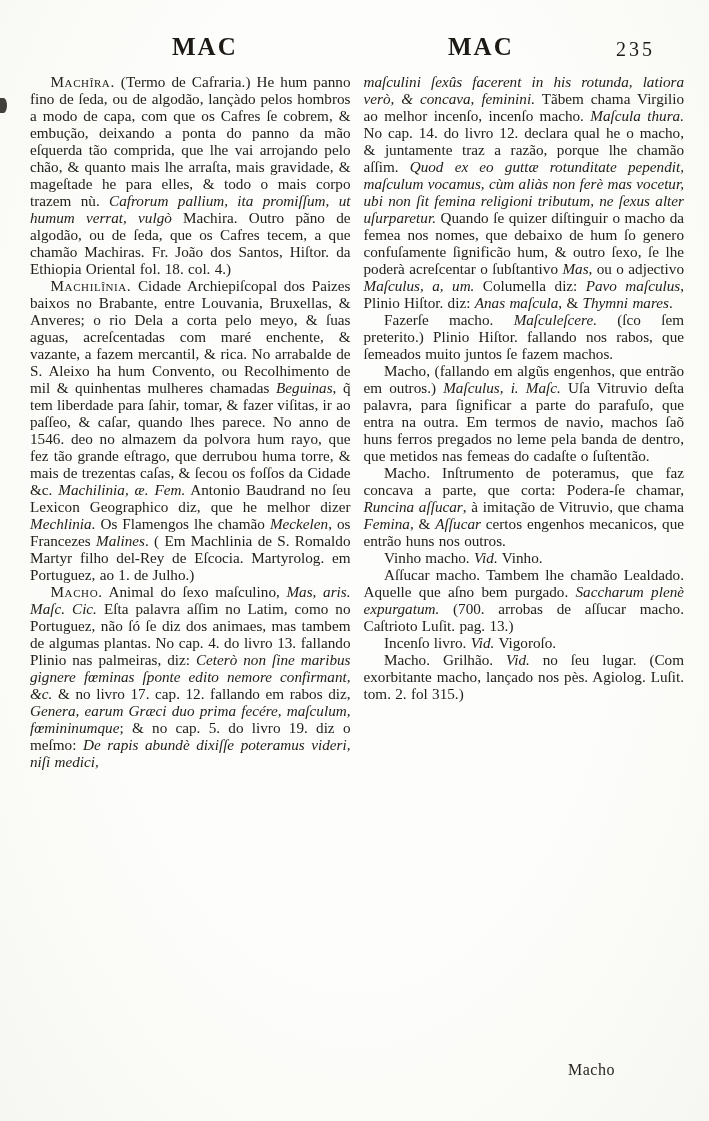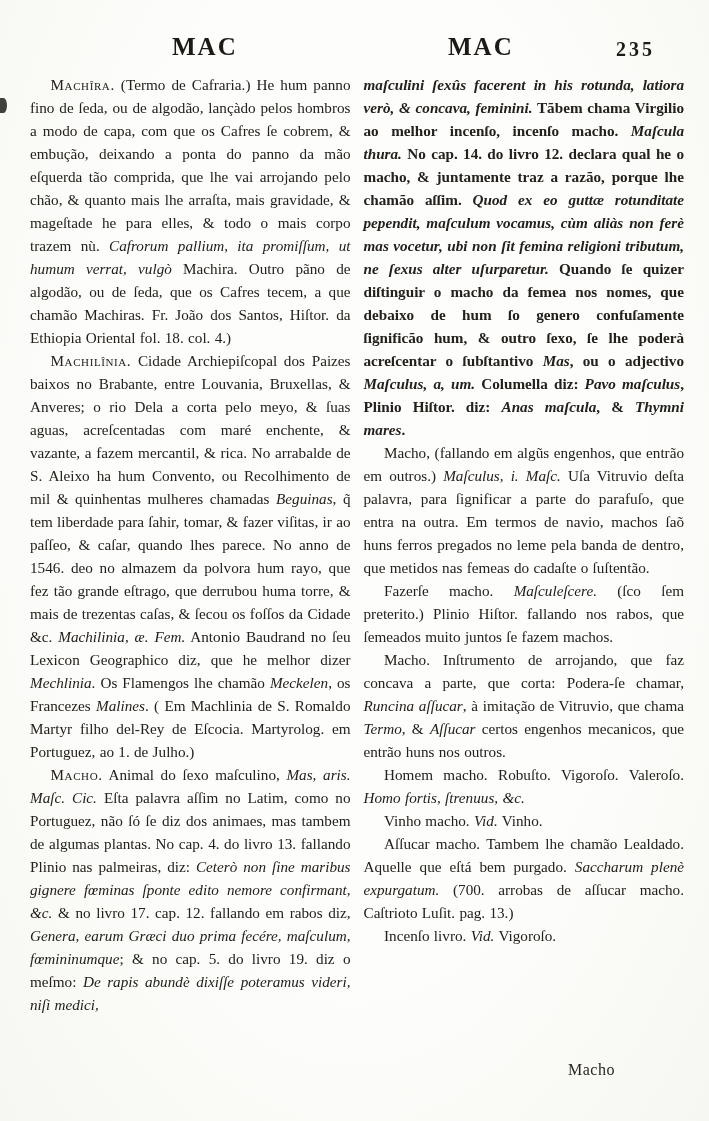--- a/index.html
+++ b/index.html
@@ -13,35 +13,35 @@
     color:#221e19;
     overflow:hidden;
   }
   .running-head {
     position:absolute; top:33px; left:0; right:0; height:32px;
     font-size:25px; font-weight:bold; letter-spacing:2px; color:#1d1a16;
   }
   .rh-left  { position:absolute; left:172px; top:0; }
   .rh-right { position:absolute; left:448px; top:0; }
   .page-num { position:absolute; left:616px; top:5px;
-              font-size:20px; font-weight:bold; letter-spacing:3px; }
+              font-size:20px; font-weight:normal; letter-spacing:3px; }
   .cols {
     position:absolute; top:73px; left:30px; width:654px;
     display:flex; gap:13px;
   }
   .col {
     width:321px;
     text-align:justify;
     font-size:15.2px;
-    line-height:23px;
+    line-height:17px;
     word-spacing:0.5px;
     color:#24201b;
   }
   .col p { margin:0; text-indent:1.35em; }
-  .col p.noindent { text-indent:0;font-weight:bold; }
+  .col p.noindent { text-indent:0; }
   .sc { font-variant:small-caps; letter-spacing:0.6px; }
   i { font-style:italic; }
   .catchword {
     position:absolute; top:1061px; left:568px;
     font-size:16px; color:#2a261f; letter-spacing:0.5px;
   }
   .ink-smudge {
     position:absolute; left:0; top:98px; width:7px; height:15px;
     background:#2e2b27; border-radius:0 70% 70% 0; opacity:0.9;
   }
@@ -60,25 +60,25 @@
   </div>
 
   <div class="cols">
     <div class="col">
         <p><span class="sc">Machîra.</span><span> (Termo de Cafraria.) He hum panno fino de ſeda, ou de algodão, lançàdo pelos hombros a modo de capa, com que os Cafres ſe cobrem, &amp; embução, deixando a ponta do panno da mão eſquerda tão comprida, que lhe vai arrojando pelo chão, &amp; quanto mais lhe arraſta, mais gravidade, &amp; mageſtade he para elles, &amp; todo o mais corpo trazem nù. </span><i>Cafrorum pallium, ita promiſſum, ut humum verrat, vulgò</i><span> Machira. Outro pãno de algodão, ou de ſeda, que os Cafres tecem, a que chamão Machiras. Fr. João dos Santos, Hiſtor. da Ethiopia Oriental fol. 18. col. 4.)</span></p>
         <p><span class="sc">Machilînia.</span><span> Cidade Archiepiſcopal dos Paizes baixos no Brabante, entre Louvania, Bruxellas, &amp; Anveres; o rio Dela a corta pelo meyo, &amp; ſuas aguas, acreſcentadas com maré enchente, &amp; vazante, a fazem mercantil, &amp; rica. No arrabalde de S. Aleixo ha hum Convento, ou Recolhimento de mil &amp; quinhentas mulheres chamadas </span><i>Beguinas</i><span>, q̃ tem liberdade para ſahir, tomar, &amp; fazer viſitas, ir ao paſſeo, &amp; caſar, quando lhes parece. No anno de 1546. deo no almazem da polvora hum rayo, que fez tão grande eſtrago, que derrubou huma torre, &amp; mais de trezentas caſas, &amp; ſecou os foſſos da Cidade &amp;c. </span><i>Machilinia, æ. Fem.</i><span> Antonio Baudrand no ſeu Lexicon Geographico diz, que he melhor dizer </span><i>Mechlinia</i><span>. Os Flamengos lhe chamão </span><i>Meckelen</i><span>, os Francezes </span><i>Malines</i><span>. ( Em Machlinia de S. Romaldo Martyr filho del-Rey de Eſcocia. Martyrolog. em Portuguez, ao 1. de Julho.)</span></p>
         <p><span class="sc">Macho.</span><span> Animal do ſexo maſculino, </span><i>Mas, aris. Maſc. Cic.</i><span> Eſta palavra aſſim no Latim, como no Portuguez, não ſó ſe diz dos animaes, mas tambem de algumas plantas. No cap. 4. do livro 13. fallando Plinio nas palmeiras, diz: </span><i>Ceterò non ſine maribus gignere fœminas ſponte edito nemore confirmant, &amp;c.</i><span> &amp; no livro 17. cap. 12. fallando em rabos diz, </span><i>Genera, earum Græci duo prima fecére, maſculum, fœmininumque</i><span>; &amp; no cap. 5. do livro 19. diz o meſmo: </span><i>De rapis abundè dixiſſe poteramus videri, niſi medici,</i></p>
       </div>
     <div class="col">
         <p class="noindent"><i>maſculini ſexûs facerent in his rotunda, latiora verò, &amp; concava, feminini.</i><span> Tãbem chama Virgilio ao melhor incenſo, incenſo macho. </span><i>Maſcula thura.</i><span> No cap. 14. do livro 12. declara qual he o macho, &amp; juntamente traz a razão, porque lhe chamão aſſim. </span><i>Quod ex eo guttæ rotunditate pependit, maſculum vocamus, cùm aliàs non ferè mas vocetur, ubi non ſit femina religioni tributum, ne ſexus alter uſurparetur.</i><span> Quando ſe quizer diſtinguir o macho da femea nos nomes, que debaixo de hum ſo genero confuſamente ſignificão hum, &amp; outro ſexo, ſe lhe poderà acreſcentar o ſubſtantivo </span><i>Mas</i><span>, ou o adjectivo </span><i>Maſculus, a, um.</i><span> Columella diz: </span><i>Pavo maſculus</i><span>, Plinio Hiſtor. diz: </span><i>Anas maſcula</i><span>, &amp; </span><i>Thymni mares</i><span>.</span></p>
+        <p><span>Fazerſe macho. </span><i>Maſculeſcere.</i><span> (ſco ſem preterito.) Plinio Hiſtor. fallando nos rabos, que ſemeados muito juntos ſe fazem machos.</span></p>
         <p><span>Macho, (fallando em algũs engenhos, que entrão em outros.) </span><i>Maſculus, i. Maſc.</i><span> Uſa Vitruvio deſta palavra, para ſignificar a parte do parafuſo, que entra na outra. Em termos de navio, machos ſaõ huns ferros pregados no leme pela banda de dentro, que metidos nas femeas do cadaſte o ſuſtentão.</span></p>
-        <p><span>Fazerſe macho. </span><i>Maſculeſcere.</i><span> (ſco ſem preterito.) Plinio Hiſtor. fallando nos rabos, que ſemeados muito juntos ſe fazem machos.</span></p>
-        <p><span>Macho. Inſtrumento de arrojando, que faz concava a parte, que corta: Podera-ſe chamar, </span><i>Runcina aſſucar</i><span>, à imitação de Vitruvio, que chama </span><i>Termo</i><span>, &amp; </span><i>Aſſucar</i><span> certos engenhos mecanicos, que entrão huns nos outros.</span></p>
-        <p><span>Homem macho. Robuſto. Vigoroſo. Valeroſo. </span><i>Homo fortis, ſtrenuus, &amp;c.</i></p>
+        <p><span>Macho. Inſtrumento de poteramus, que faz concava a parte, que corta: Podera-ſe chamar, </span><i>Runcina aſſucar</i><span>, à imitação de Vitruvio, que chama </span><i>Femina</i><span>, &amp; </span><i>Aſſucar</i><span> certos engenhos mecanicos, que entrão huns nos outros.</span></p>
         <p><span>Vinho macho. </span><i>Vid.</i><span> Vinho.</span></p>
-        <p><span>Aſſucar macho. Tambem lhe chamão Lealdado. Aquelle que eſtá bem purgado. </span><i>Saccharum plenè expurgatum.</i><span> (700. arrobas de aſſucar macho. Caſtrioto Luſit. pag. 13.)</span></p>
+        <p><span>Aſſucar macho. Tambem lhe chamão Lealdado. Aquelle que aſno bem purgado. </span><i>Saccharum plenè expurgatum.</i><span> (700. arrobas de aſſucar macho. Caſtrioto Luſit. pag. 13.)</span></p>
         <p><span>Incenſo livro. </span><i>Vid.</i><span> Vigoroſo.</span></p>
+        <p><span>Macho. Grilhão. </span><i>Vid.</i><span> no ſeu lugar. (Com exorbitante macho, lançado nos pès. Agiolog. Luſit. tom. 2. fol 315.)</span></p>
       </div>
   </div>
 
   <div class="catchword">Macho</div>
 
 </div>
 
 </body></html>

